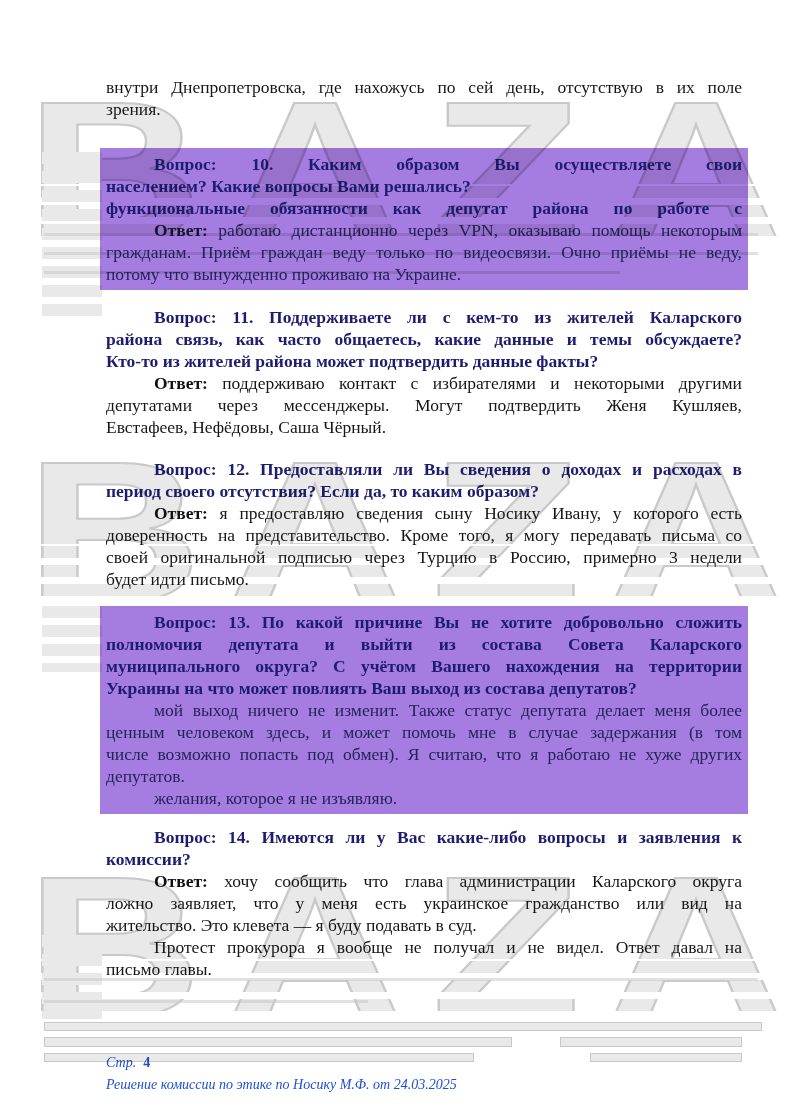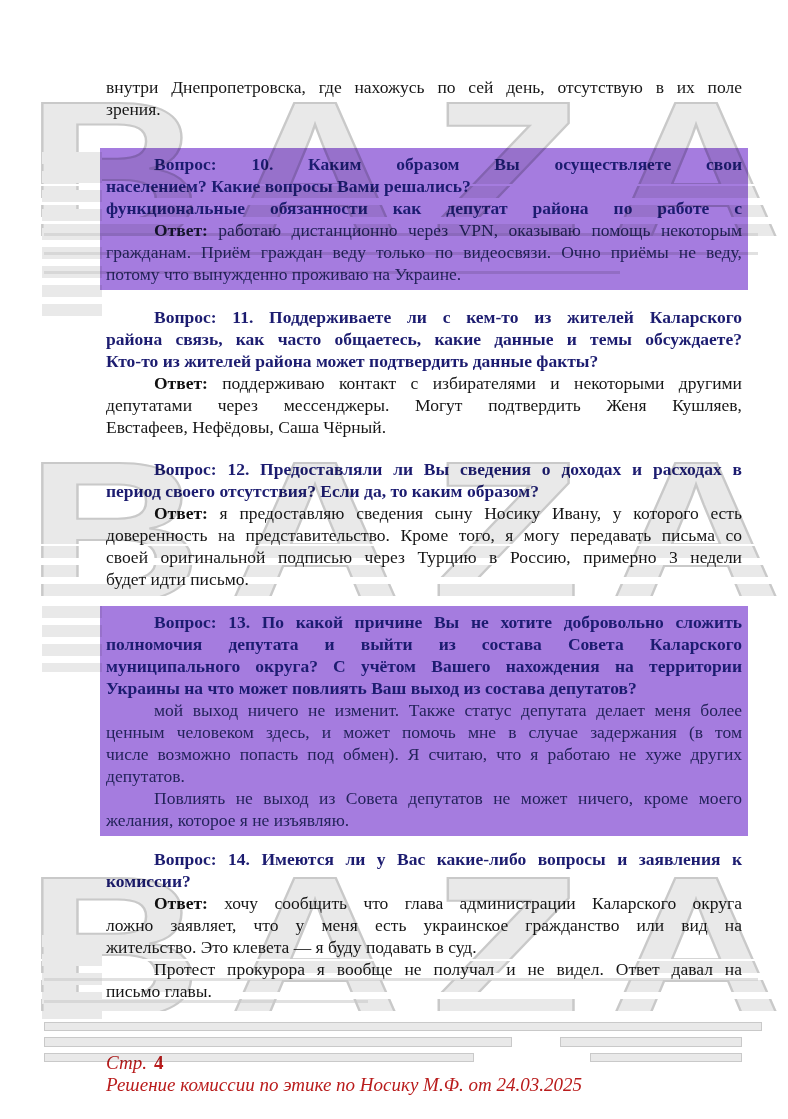--- a/index.html
+++ b/index.html
@@ -42,21 +42,21 @@
     line-height: 22px;
     height: 22px;
     text-align: justify;
     text-align-last: justify;
   }
   .line.last { text-align-last: left; }
   .block.indent .line:first-child { text-indent: 48px; }
   .prefix { color: #101010; font-style: normal; }
   .section-highlight .prefix { color: #15152e; }
 
-  .footer { margin-top: 18px; font-style: italic; font-size: 19px; color: #b91c1c; }
+  .footer { margin-top: 18px; font-style: italic; font-size: 14px; color: #1d4ed8; }
   .footer-page { line-height: 22px; }
   .fp-num { font-style: normal; font-weight: bold; margin-left: 7px; }
   .footer-doc { line-height: 22px; margin-top: 0; }
 
   
   .watermark {
     position: absolute; inset: 0;
     z-index: 10;
     mix-blend-mode: multiply;
     pointer-events: none;
@@ -173,21 +173,20 @@
           <div class="line">муниципального округа? С учётом Вашего нахождения на территории</div>
           <div class="line last">Украины на что может повлиять Ваш выход из состава депутатов?</div>
         </div>
         <div class="block block-answer indent">
           <div class="line">мой выход ничего не изменит. Также статус депутата делает меня более</div>
           <div class="line">ценным человеком здесь, и может помочь мне в случае задержания (в том</div>
           <div class="line">числе возможно попасть под обмен). Я считаю, что я работаю не хуже других</div>
           <div class="line last">депутатов.</div>
         </div>
         <div class="block block-continuation indent">
-          <div class="line">Повлиять не выход из Совета депутатов не может ничего, кроме моего</div>
           <div class="line last">желания, которое я не изъявляю.</div>
         </div>
       </div>
       <div class="section" id="sec-5">
         <div class="block block-question indent">
           <div class="line">Вопрос: 14. Имеются ли у Вас какие-либо вопросы и заявления к</div>
           <div class="line last">комиссии?</div>
         </div>
         <div class="block block-answer indent">
           <div class="line"><b class="prefix">Ответ:</b> хочу сообщить что глава администрации Каларского округа</div>

